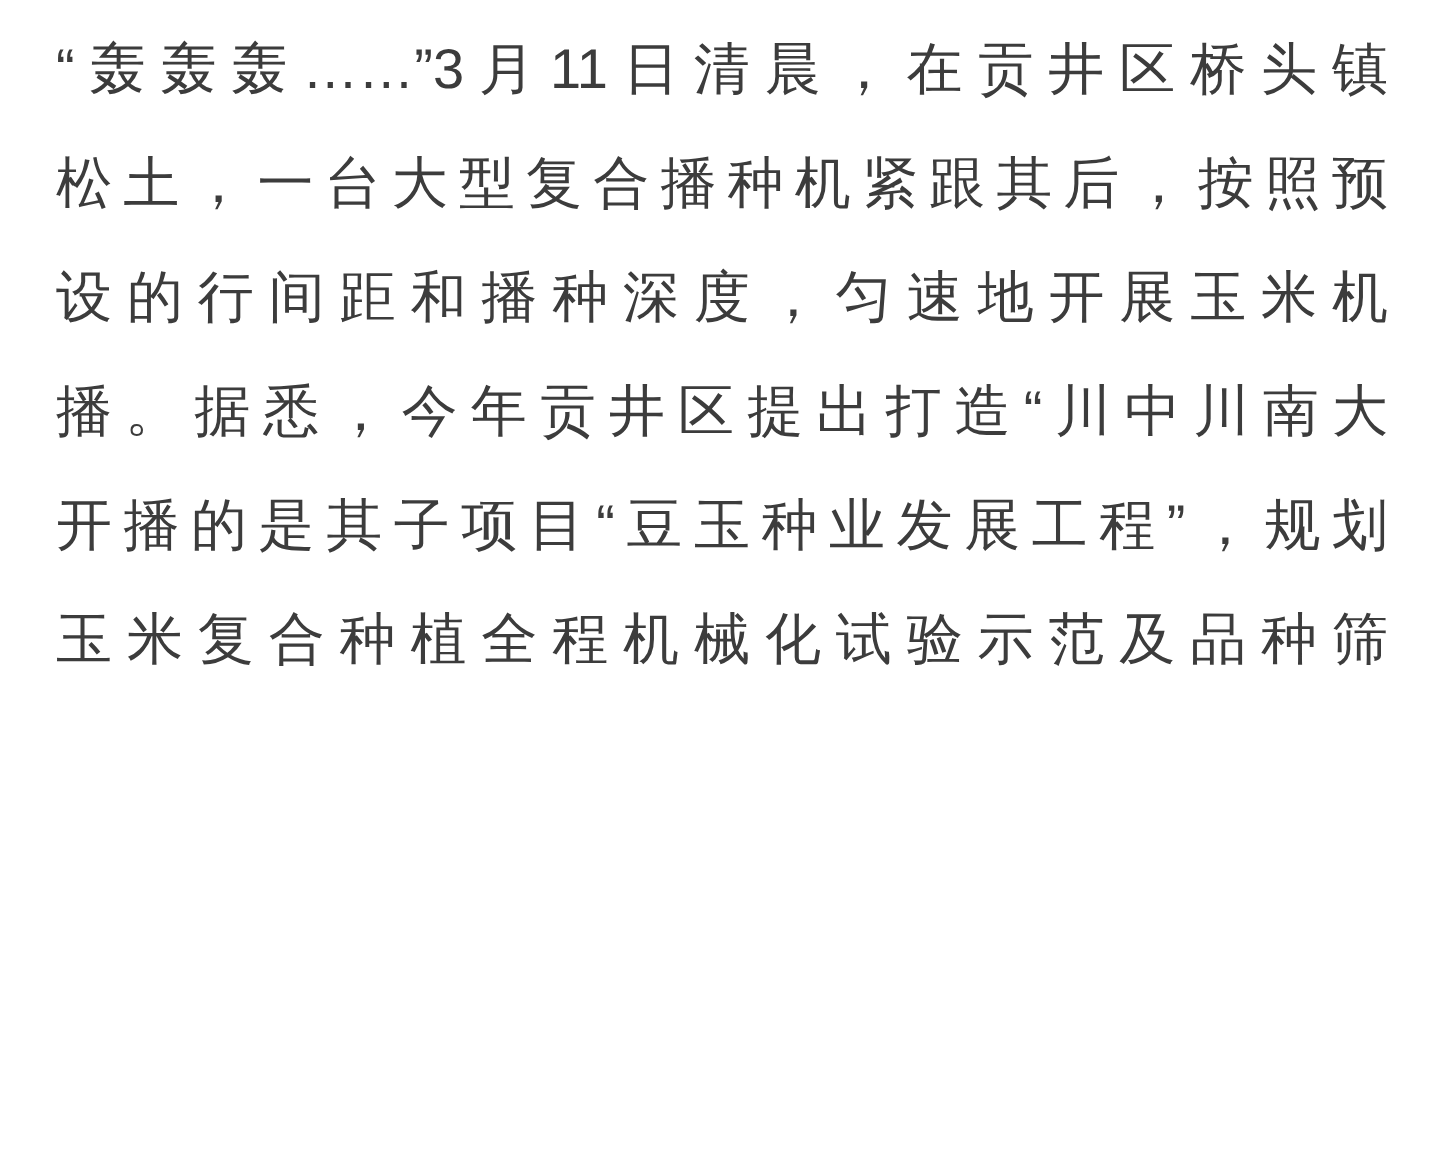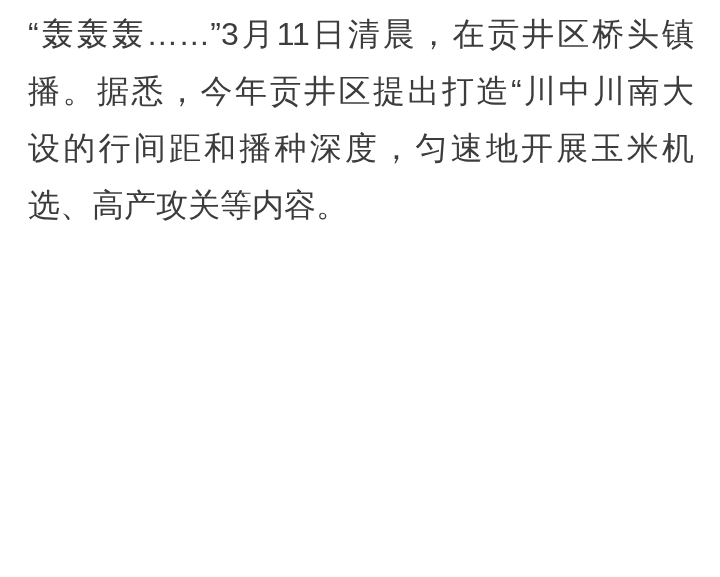--- a/index.html
+++ b/index.html
@@ -11,36 +11,38 @@
     height: 577px;
     background: #ffffff;
     font-family: "Liberation Sans", sans-serif;
     overflow: hidden;
   }
   .article {
     box-sizing: border-box;
     width: 720px;
     padding: 6px 26px 0 28px;
     color: #3c3c3c;
-    font-size: 32px;
+    font-size: 28px;
     line-height: 57px;
     font-weight: 400;
   }
   .line {
     height: 57px;
     overflow: hidden;
     text-align: justify;
     text-align-last: justify;
     white-space: normal;
   }
   .line.last {
     text-align-last: left;
   }
 </style>
 </head>
 <body>
 
 <div class="article">
   <div class="line">“轰轰轰……”3月11日清晨，在贡井区桥头镇</div>
+  <div class="line">松土，一台大型复合播种机紧跟其后，按照预</div>
+  <div class="line">设的行间距和播种深度，匀速地开展玉米机</div>
   <div class="line">播。据悉，今年贡井区提出打造“川中川南大</div>
-  <div class="line">设的行间距和播种深度，匀速地开展玉米机</div>
-  <div class="line last">选、高产攻关等内容。</div>
+  <div class="line">开播的是其子项目“豆玉种业发展工程”，规划</div>
+  <div class="line">玉米复合种植全程机械化试验示范及品种筛</div>
 </div>
 
 </body></html>

